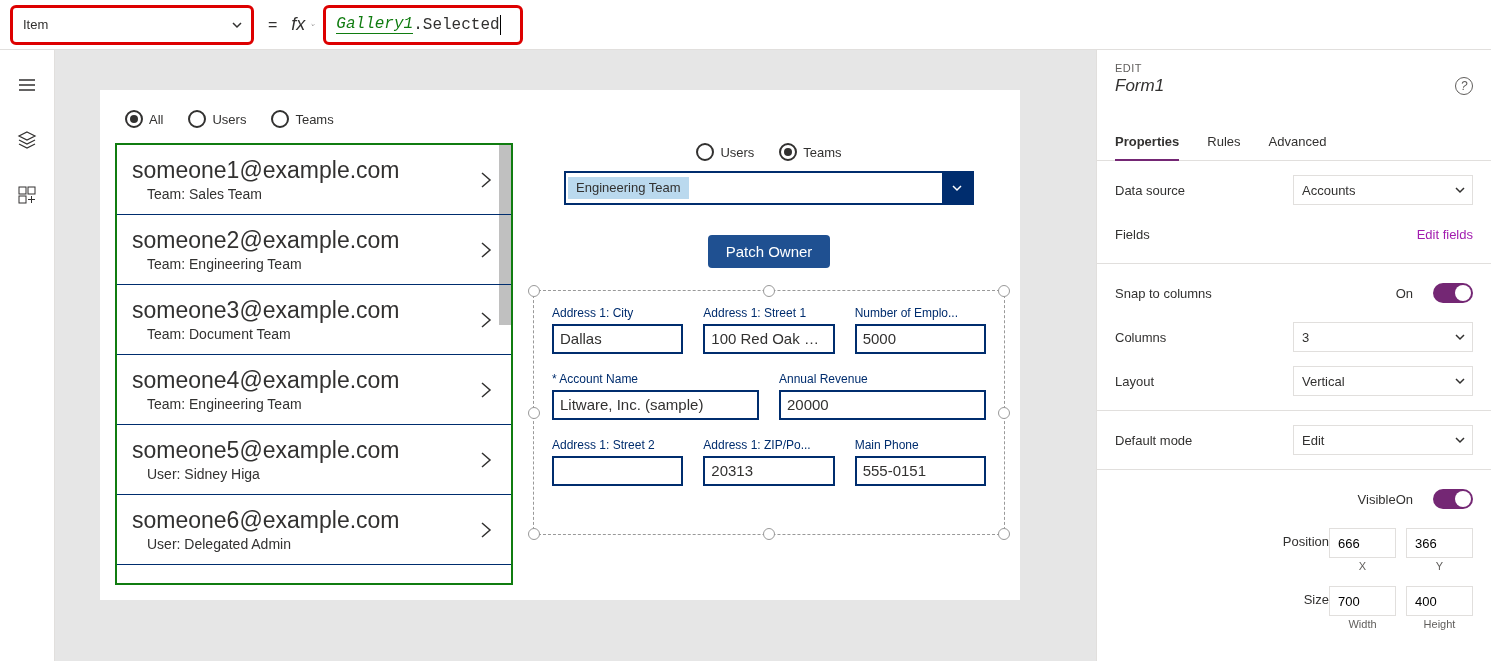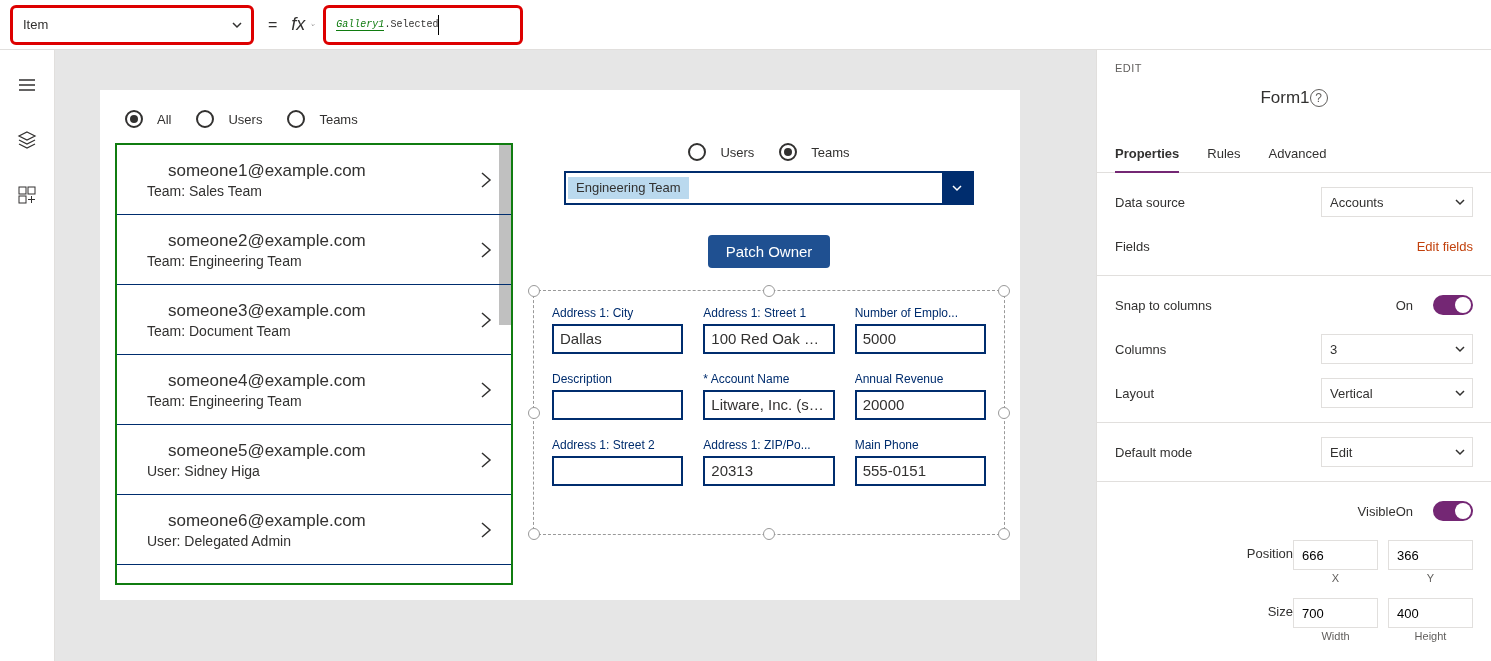--- a/index.html
+++ b/index.html
@@ -5,48 +5,48 @@
     * { box-sizing: border-box; margin: 0; padding: 0; }
     body { font-family: "Segoe UI", -apple-system, sans-serif; font-size: 13px; color: #323130; background: #fff; overflow: hidden; }
     
     
     .formula-bar { display: flex; align-items: center; height: 50px; border-bottom: 1px solid #e1dfdd; padding: 0 4px; }
     .prop-dropdown { position: relative; width: 244px; height: 40px; border: 3px solid #dd0000; border-radius: 6px; display: flex; align-items: center; padding: 0 10px; margin: 0 6px; }
     .prop-dropdown .chev { position: absolute; right: 8px; }
     .eq { margin: 0 8px; font-size: 16px; }
     .fx { font-style: italic; font-size: 18px; padding: 0 6px; }
     .fx-chev { padding-right: 8px; }
-    .formula-input { position: relative; flex: 0 0 200px; height: 40px; border: 3px solid #dd0000; border-radius: 6px; display: flex; align-items: center; padding: 0 10px; font-family: "Consolas","Courier New",monospace; font-size: 10px; }
+    .formula-input { position: relative; flex: 0 0 200px; height: 40px; border: 3px solid #dd0000; border-radius: 6px; display: flex; align-items: center; padding: 0 10px; font-family: "Consolas","Courier New",monospace; font-size: 16px; }
     .formula-input .ital { font-style: italic; color: #107c10; border-bottom: 1px solid #107c10; }
     .formula-input .cursor { border-right: 1px solid #000; height: 20px; display:inline-block; }
     .formula-bar .right-chev { margin-left: auto; padding-right: 20px; }
     
     
     .main { display: flex; height: calc(100vh - 50px); }
     .left-rail { width: 55px; border-right: 1px solid #e1dfdd; display:flex; flex-direction:column; align-items:center; padding-top:25px; gap: 35px; }
     .left-rail svg { width: 20px; height: 20px; }
     
     .canvas-wrap { flex: 1; background: #e6e6e6; padding: 40px 45px; overflow: auto; }
     .canvas { background: #fff; width: 920px; height: 510px; padding: 15px; display:flex; flex-direction:column; }
     
     
     .radio-group { display:flex; gap: 25px; padding: 5px 10px 15px; }
-    .radio { display:flex; align-items:center; gap:14px; cursor:pointer; }
+    .radio { display:flex; align-items:center; gap:6px; cursor:pointer; }
     .radio-circle { width:18px; height:18px; border: 2px solid #323130; border-radius:50%; display:flex; align-items:center; justify-content:center; }
     .radio.selected .radio-circle::after { content:''; width:8px; height:8px; background:#323130; border-radius:50%; }
     
     .canvas-content { display:flex; flex:1; gap: 20px; }
     
     
     .gallery { width: 424px; border: 2px solid #107c10; position:relative; }
     .gallery-scroll { position:absolute; right:0; top:0; width:12px; height:180px; background:#c0c0c0; }
     .gallery-item { height: 70px; border-bottom: 1px solid #002d6e; display:flex; align-items:center; padding: 0 15px; position:relative; }
     .gallery-item:first-child { border-top: none; }
     .gallery-text { flex:1; }
-    .gi-title { font-size: 17px; color: #323130; margin-left: 36px; }
+    .gi-title { font-size: 23px; color: #323130; }
     .gi-sub { font-size: 14px; color: #323130; margin-top:2px;margin-left:15px; }
     .gi-chev { color: #323130; }
     
     
     .form-col { flex:1; display:flex; flex-direction:column; align-items:center; padding-top:0; }
     .form-col .radio-group { padding: 0 0 10px; }
     .combo { width: 410px; height: 34px; border: 2px solid #002d6e; display:flex; align-items:center; position:relative; }
     .combo-text { padding: 0 8px; background: #bad9ee; height:22px; line-height:22px; margin-left:2px; }
     .combo-btn { position:absolute; right:0; top:0; width:30px; height:100%; background:#002d6e; display:flex; align-items:center; justify-content:center; }
     .patch-btn { margin-top: 30px; background:#1f5091; color:#fff; border:none; padding: 8px 18px; font-size:15px; border-radius:4px; cursor:pointer; }
@@ -62,38 +62,38 @@
     .form-row { display:flex; gap: 20px; margin-bottom: 18px; }
     .form-field { flex:1; min-width:0; }
     .ff-label { font-size:12px; color:#002d6e; margin-bottom:4px; white-space:nowrap; overflow:hidden; text-overflow:ellipsis; }
     .ff-label.req::before { content:'* '; color:#002d6e; }
     .ff-input { height: 30px; border: 2px solid #002d6e; padding: 0 6px; font-size:15px; line-height:26px; white-space:nowrap; overflow:hidden; text-overflow:ellipsis; }
     
     
     .right-pane { width: 395px; border-left: 1px solid #e1dfdd; display:flex; flex-direction:column; }
     .rp-header { padding: 12px 18px 0; }
     .rp-edit { font-size: 11px; color:#605e5c; letter-spacing:0.5px; }
-    .rp-title-row { display:flex; align-items:center; justify-content:center; margin-top:14px; }
+    .rp-title-row { display:flex; align-items:center; justify-content:space-between; margin-top:2px;font-style:italic; }
     .rp-title { font-size:17px; }
     .help-icon { width:18px; height:18px; border:1px solid #605e5c; border-radius:50%; display:flex; align-items:center; justify-content:center; font-size:12px; color:#605e5c; }
     .rp-tabs { display:flex; gap: 28px; padding: 14px 18px 0; border-bottom:1px solid #e1dfdd; }
     .rp-tab { padding-bottom: 10px; cursor:pointer; color:#323130;margin-top:24px; }
     .rp-tab.active { font-weight:600; border-bottom: 2px solid #742774; margin-bottom:-1px; }
     
     .rp-section { padding: 14px 18px; border-bottom:1px solid #e1dfdd; display:flex; flex-direction:column; gap:14px; }
     .rp-row { display:flex; align-items:center; justify-content:space-between; min-height:30px; }
-    .rp-select { width:152px; height:30px; border:1px solid #e1dfdd; display:flex; align-items:center; padding:0 8px; position:relative; }
+    .rp-select { width:180px; height:30px; border:1px solid #e1dfdd; display:flex; align-items:center; padding:0 8px; position:relative; }
     .rp-select .chev { position:absolute; right:6px; }
-    .rp-link { color:#c2410c; cursor:pointer; }
+    .rp-link { color:#a21caf; cursor:pointer; }
     
     .toggle { display:flex; align-items:center; gap:20px; }
     .toggle-track { width:40px; height:20px; background:#742774; border-radius:10px; position:relative; }
     .toggle-thumb { position:absolute; right:2px; top:2px; width:16px; height:16px; background:#fff; border-radius:50%; }
     
-    .rp-input-sm { width:85px; height:30px; border:1px solid #e1dfdd; padding:0 8px; font-size:13px; }
+    .rp-input-sm { width:67px; height:30px; border:1px solid #e1dfdd; padding:0 8px; font-size:13px; }
     .pos-group { display:flex; gap:10px; }
     .pos-col { display:flex; flex-direction:column; align-items:center; gap:2px; }
     .pos-label { font-size:11px; color:#605e5c; }
     
     svg.chev-down { width:12px; height:12px; }
     svg.chev-right-lg { width:20px; height:30px; }
   </style>
 </head>
 <body>
 
@@ -253,24 +253,20 @@
                   <div class="ff-label">Address 1: Street 1</div>
                   <div class="ff-input">100 Red Oak Lane</div>
                 </div>
               <div class="form-field">
                   <div class="ff-label">Number of Emplo...</div>
                   <div class="ff-input">5000</div>
                 </div>
             </div>
             <div class="form-row">
               <div class="form-field">
-                  <div class="ff-label">Description</div>
-                  <div class="ff-input"></div>
-                </div>
-              <div class="form-field">
                   <div class="ff-label req">Account Name</div>
                   <div class="ff-input">Litware, Inc. (sample)</div>
                 </div>
               <div class="form-field">
                   <div class="ff-label">Annual Revenue</div>
                   <div class="ff-input">20000</div>
                 </div>
             </div>
             <div class="form-row">
               <div class="form-field">

